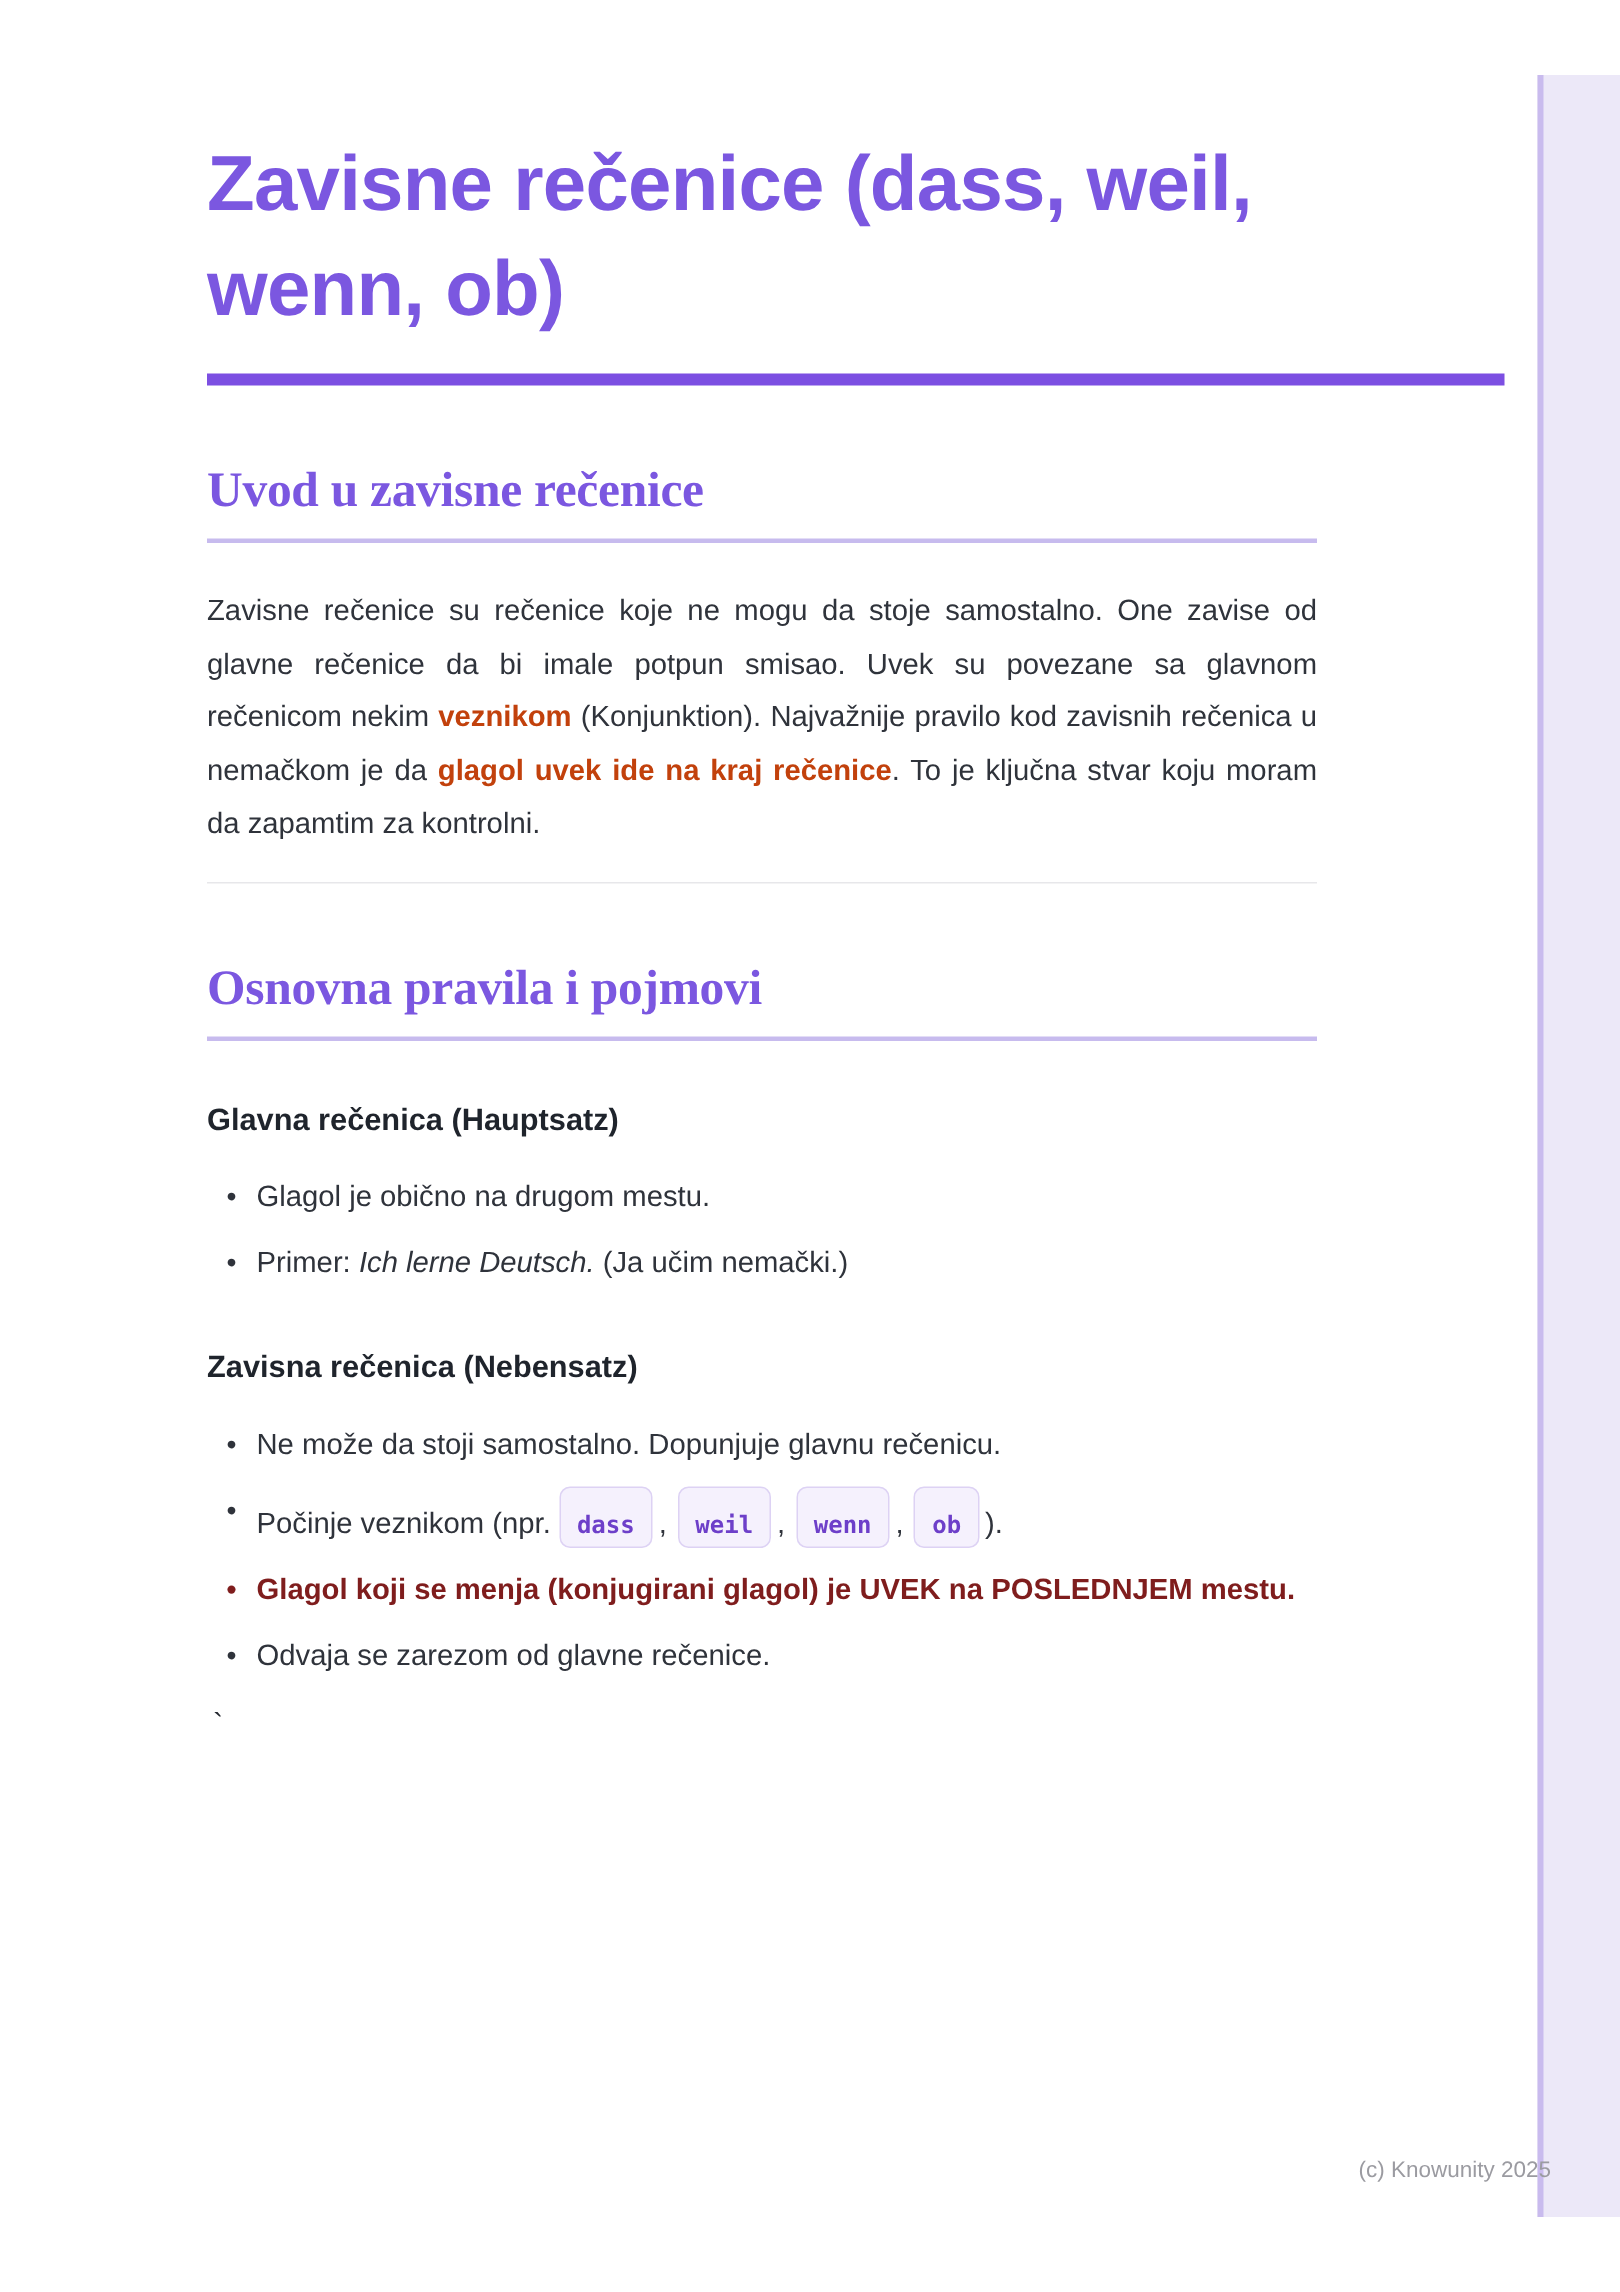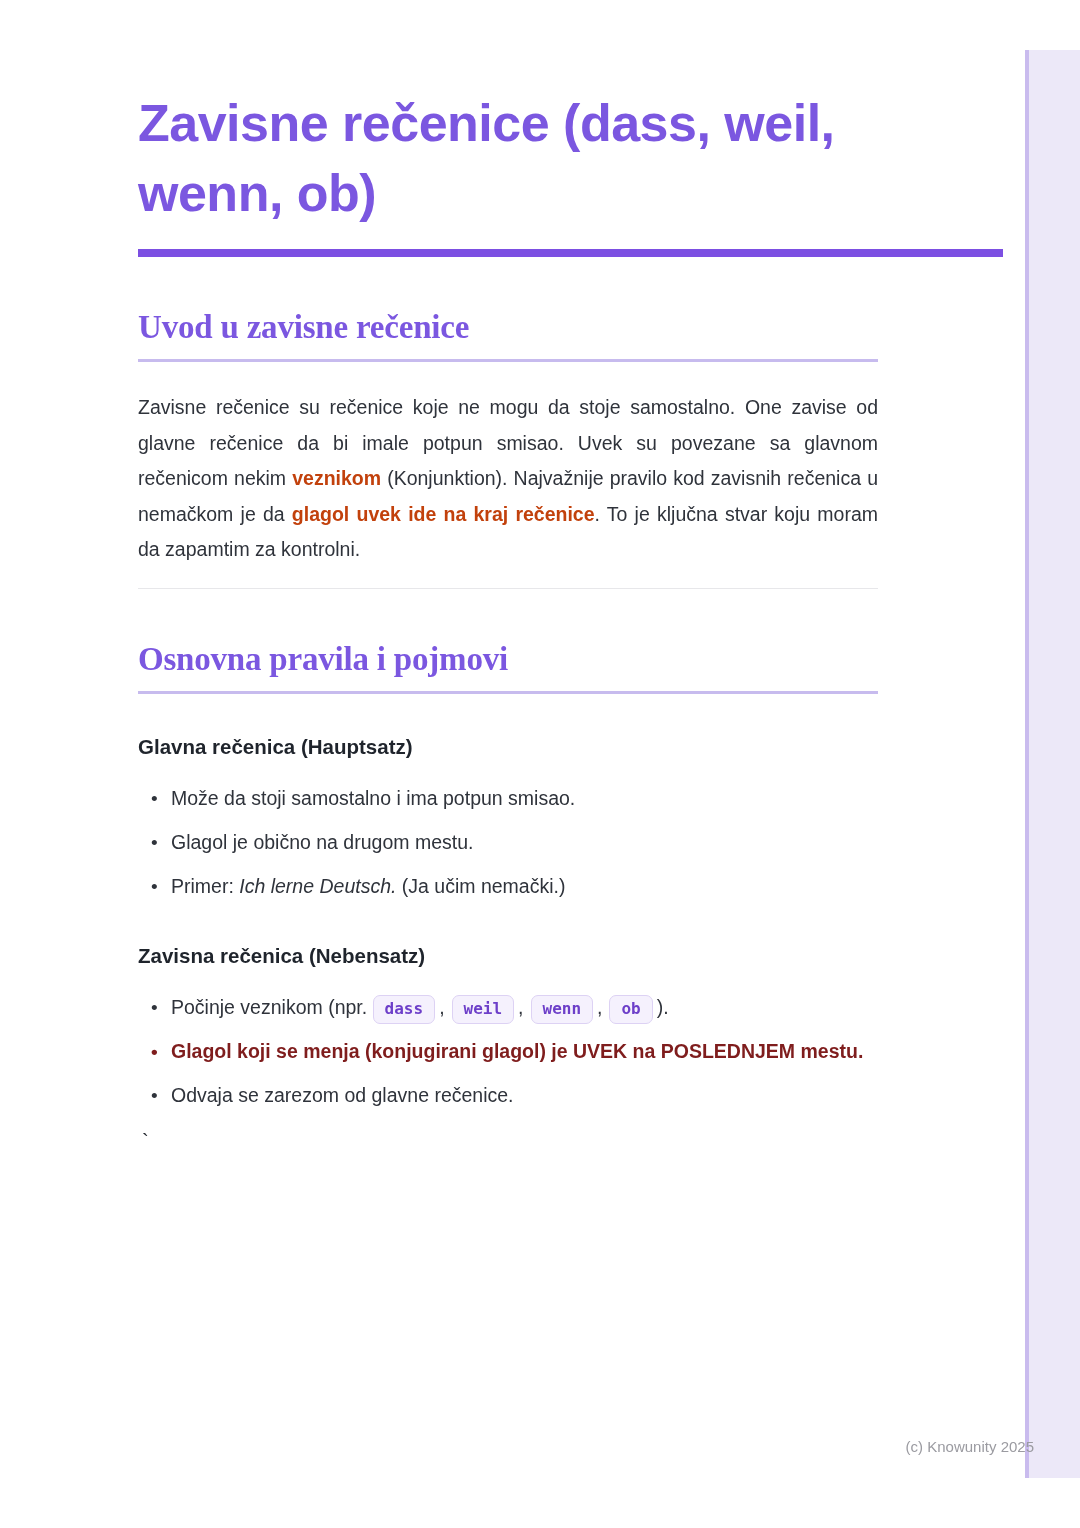--- a/index.html
+++ b/index.html
@@ -95,21 +95,21 @@
     color: #2f333b;
   }
   li.bold-item, li.bold-item::before { font-weight: 700; color: #7f1d1d; }
   li i { font-style: italic; text-align: center; }
 
   .chip {
     display: inline-block;
     background: #f5f1fd;
     border: 1px solid #ddd2f4;
     border-radius: 7px;
-    padding: 2px 11px 3px 11px;
+    padding: 14px 11px 3px 11px;
     font-family: "DejaVu Sans Mono", monospace;
     font-size: 16px;
     font-weight: 700;
     color: #6d3fc9;
     line-height: 22px;
     vertical-align: baseline;
   }
   .chip-sep { margin: 0 7px 0 4px; color: #2f333b; }
   .chip-suffix { margin-left: 4px; }
 
@@ -148,27 +148,27 @@
     </section>
 
     <hr class="divider">
 
     <section>
       <h2>Osnovna pravila i pojmovi</h2>
       <div class="h2-underline"></div>
 
       <h3>Glavna rečenica (Hauptsatz)</h3>
       <ul>
-        <li><span>Može da stoji samostalno i ima potpun smisao.</span></li>
         <li><span>Glagol je obično na drugom mestu.</span></li>
         <li><span>Primer: </span><i>Ich lerne Deutsch.</i><span> (Ja učim nemački.)</span></li>
       </ul>
 
       <h3>Zavisna rečenica (Nebensatz)</h3>
       <ul>
+        <li><span>Ne može da stoji samostalno. Dopunjuje glavnu rečenicu.</span></li>
         <li><span>Počinje veznikom (npr. </span><code class="chip">dass</code><span class="chip-sep">,</span><code class="chip">weil</code><span class="chip-sep">,</span><code class="chip">wenn</code><span class="chip-sep">,</span><code class="chip">ob</code><span class="chip-suffix">).</span></li>
         <li class="bold-item"><span>Glagol koji se menja (konjugirani glagol) je UVEK na POSLEDNJEM mestu.</span></li>
         <li><span>Odvaja se zarezom od glavne rečenice.</span></li>
       </ul>
     </section>
 
     <div class="stray">`</div>
 
   </main>
 

